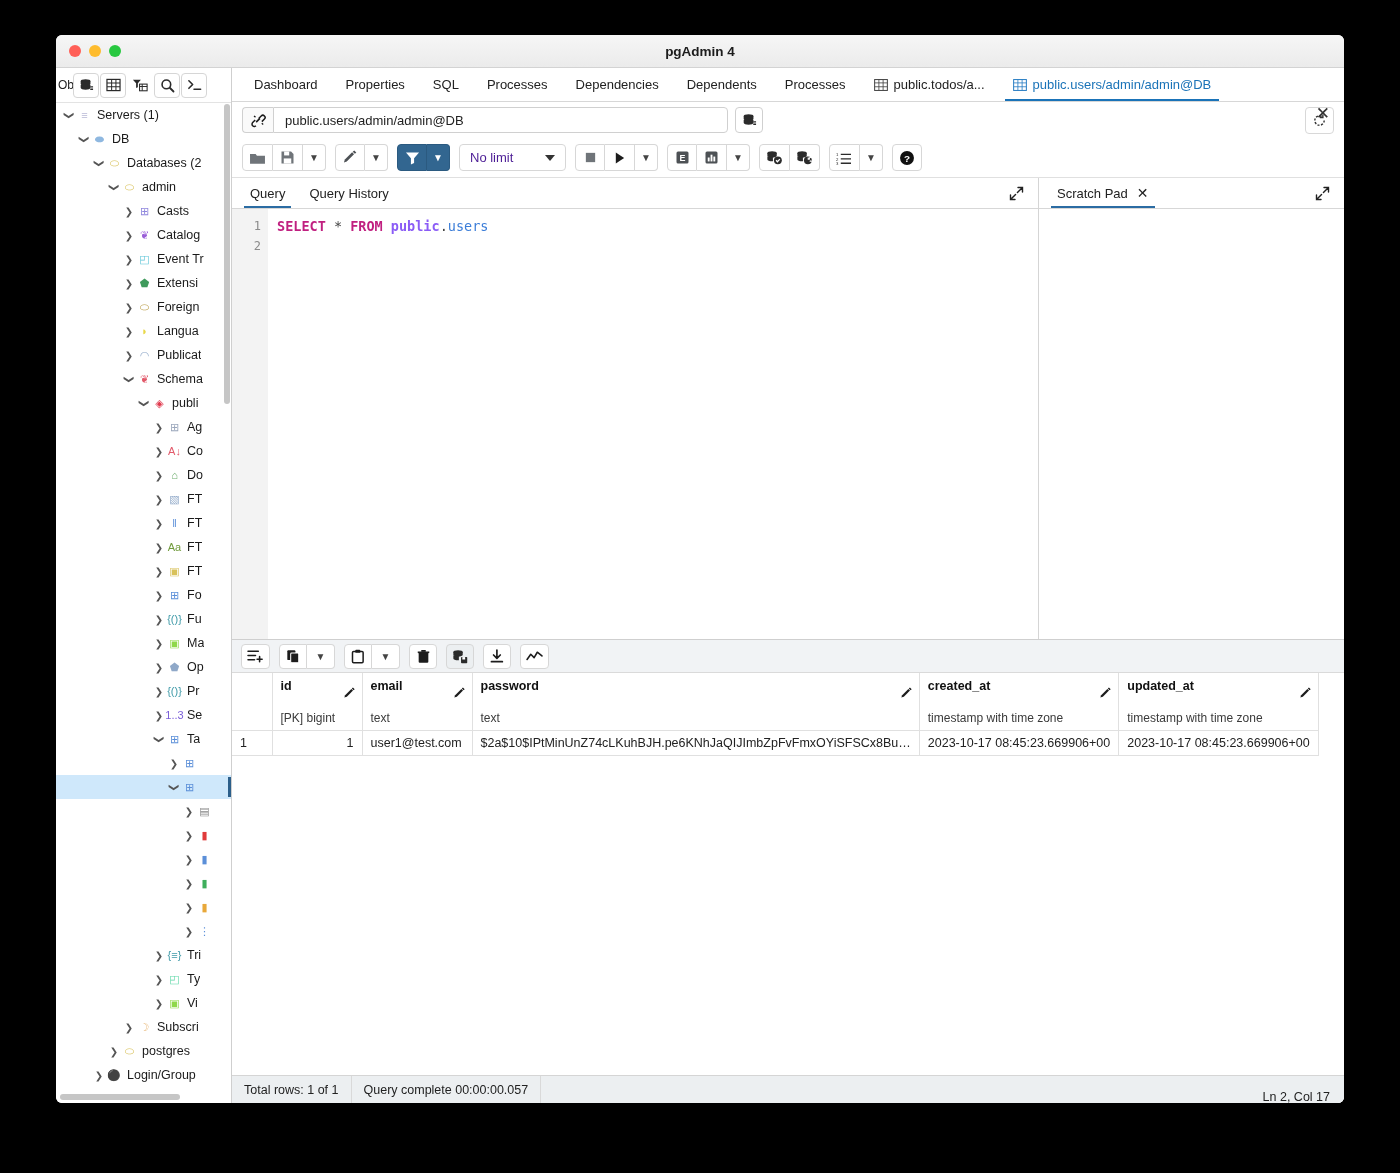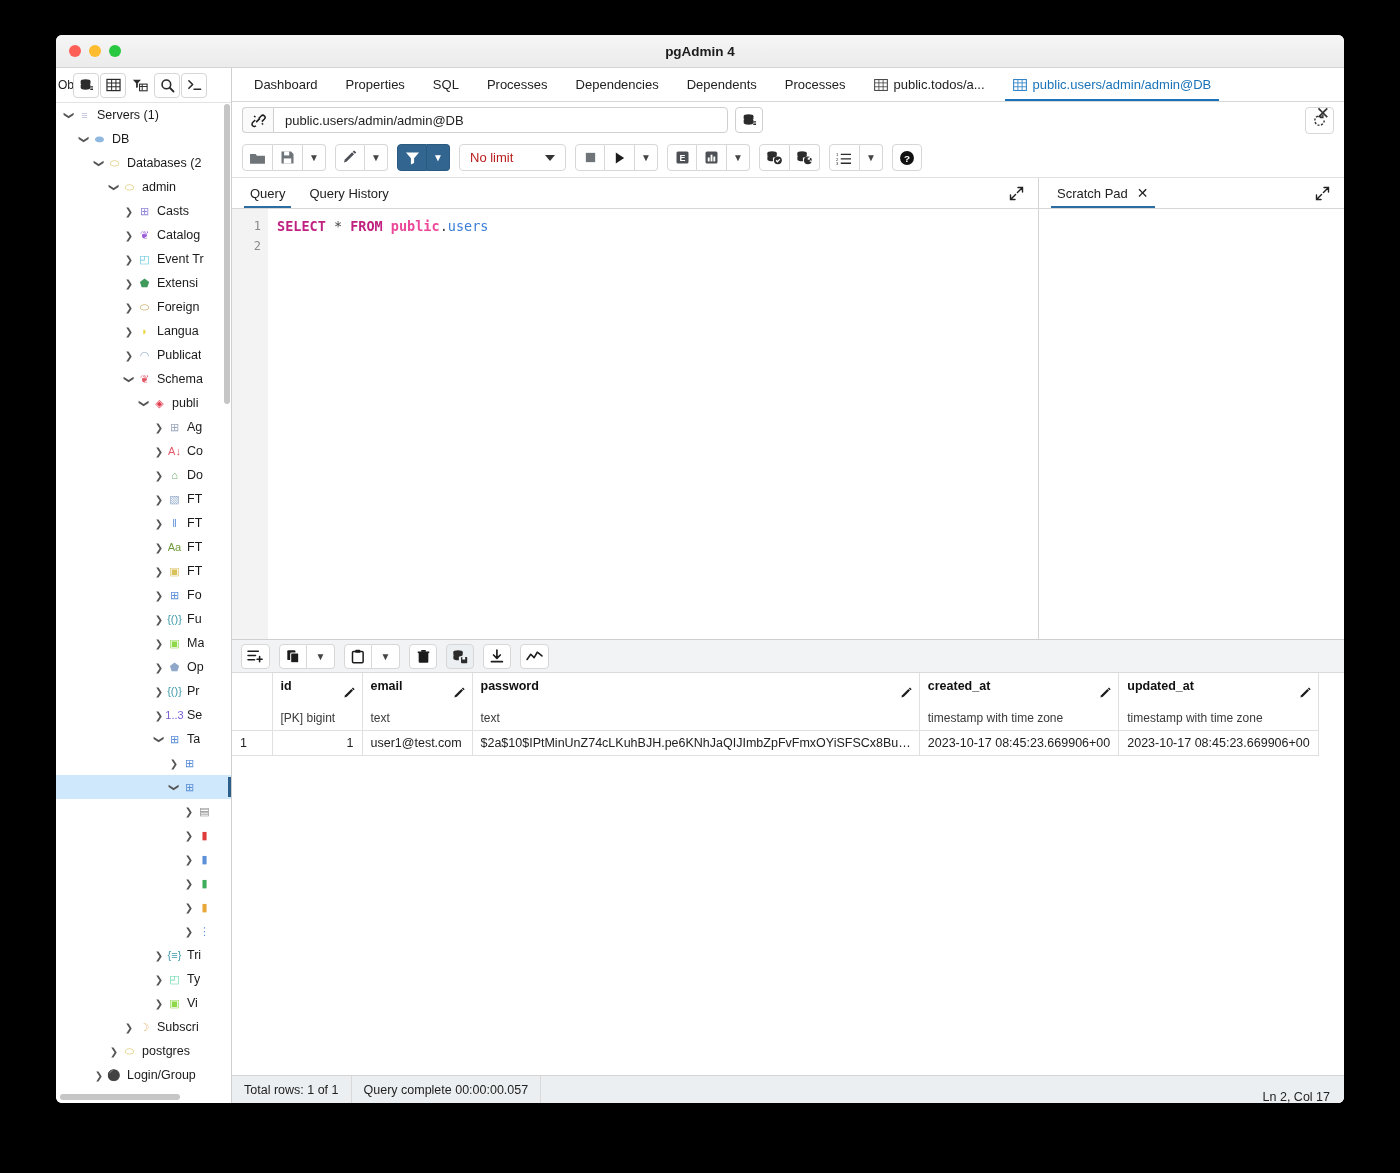--- a/index.html
+++ b/index.html
@@ -162,21 +162,21 @@
   .grp .qb:first-child { border-left-width: 1px; border-radius: 4px 0 0 4px; }
   .grp .qb:last-child { border-radius: 0 4px 4px 0; }
   .grp .qb:only-child { border-left-width: 1px; border-radius: 4px; }
   .qb.solo { border-radius: 4px; }
   .qb.active { background: #326690; border-color: #2b5a80; color: #fff; }
   .qb.caret { min-width: 23px; padding: 0 3px; }
   .limitsel {
     height: 27px; min-width: 107px;
     border: 1px solid #d7d7d7; border-radius: 4px; background: #fff;
     display: flex; align-items: center; justify-content: space-between;
-    padding: 8px 10px; font-size: 13px; color: #b91c1c;
+    padding: 8px 10px; font-size: 13px; color: #4c1d95;
   }
   .tri-down { width:0;height:0;border-left:5px solid transparent;border-right:5px solid transparent;border-top:6px solid #333; }
   .car { font-size: 10px; color: #444; }
 
   
   .editorRegion { flex: 0 0 461px; display: flex; min-height: 0; }
   .editorPane { flex: 1; display: flex; flex-direction: column; min-width: 0; border-right: 1px solid #d5d5d5; }
   .subtabs {
     height: 31px; flex: 0 0 31px;
     display: flex; align-items: stretch;
@@ -188,21 +188,21 @@
   .stab.active::after { content:""; position:absolute; left:6px; right:6px; bottom:0; height:2px; background:#2b6ca3; }
   .expand { margin-left:auto; display:flex; align-items:center; padding-right:14px; font-size:14px; color:#222; }
   .code { flex: 1; display: flex; font-family: "DejaVu Sans Mono", monospace; font-size: 13.5px; }
   .gutter {
     width: 36px; flex: 0 0 36px; background:#f3f3f3;
     text-align: right; padding: 7px 7px 0 0; color:#8b8b8b; font-size: 12px; line-height: 20px;
   }
   .codetext { flex:1; padding: 7px 0 0 9px; line-height: 20px; }
   .kw { color: #c02080; font-weight: bold; }
   .star { color: #444; }
-  .sch { color: #ec4899; font-weight: bold; text-align: center; }
+  .sch { color: #8b5cf6; font-weight: bold; text-align: center; }
   .tbl { color: #3b7dd8; }
   .scratch { flex: 0 0 305px; display: flex; flex-direction: column; background: #0ea5e9; }
   .scratchbody { flex: 1; background: #fff; }
 
   
   .outRegion { flex: 1; display: flex; flex-direction: column; min-height: 0; border-top: 1px solid #cfcfcf; }
   .outTabs {
     height: 31px; flex: 0 0 31px;
     display:flex; align-items:stretch; border-bottom:1px solid #d7d7d7;
     font-size:13px; color:#222; padding-left:6px; background:#fff;

